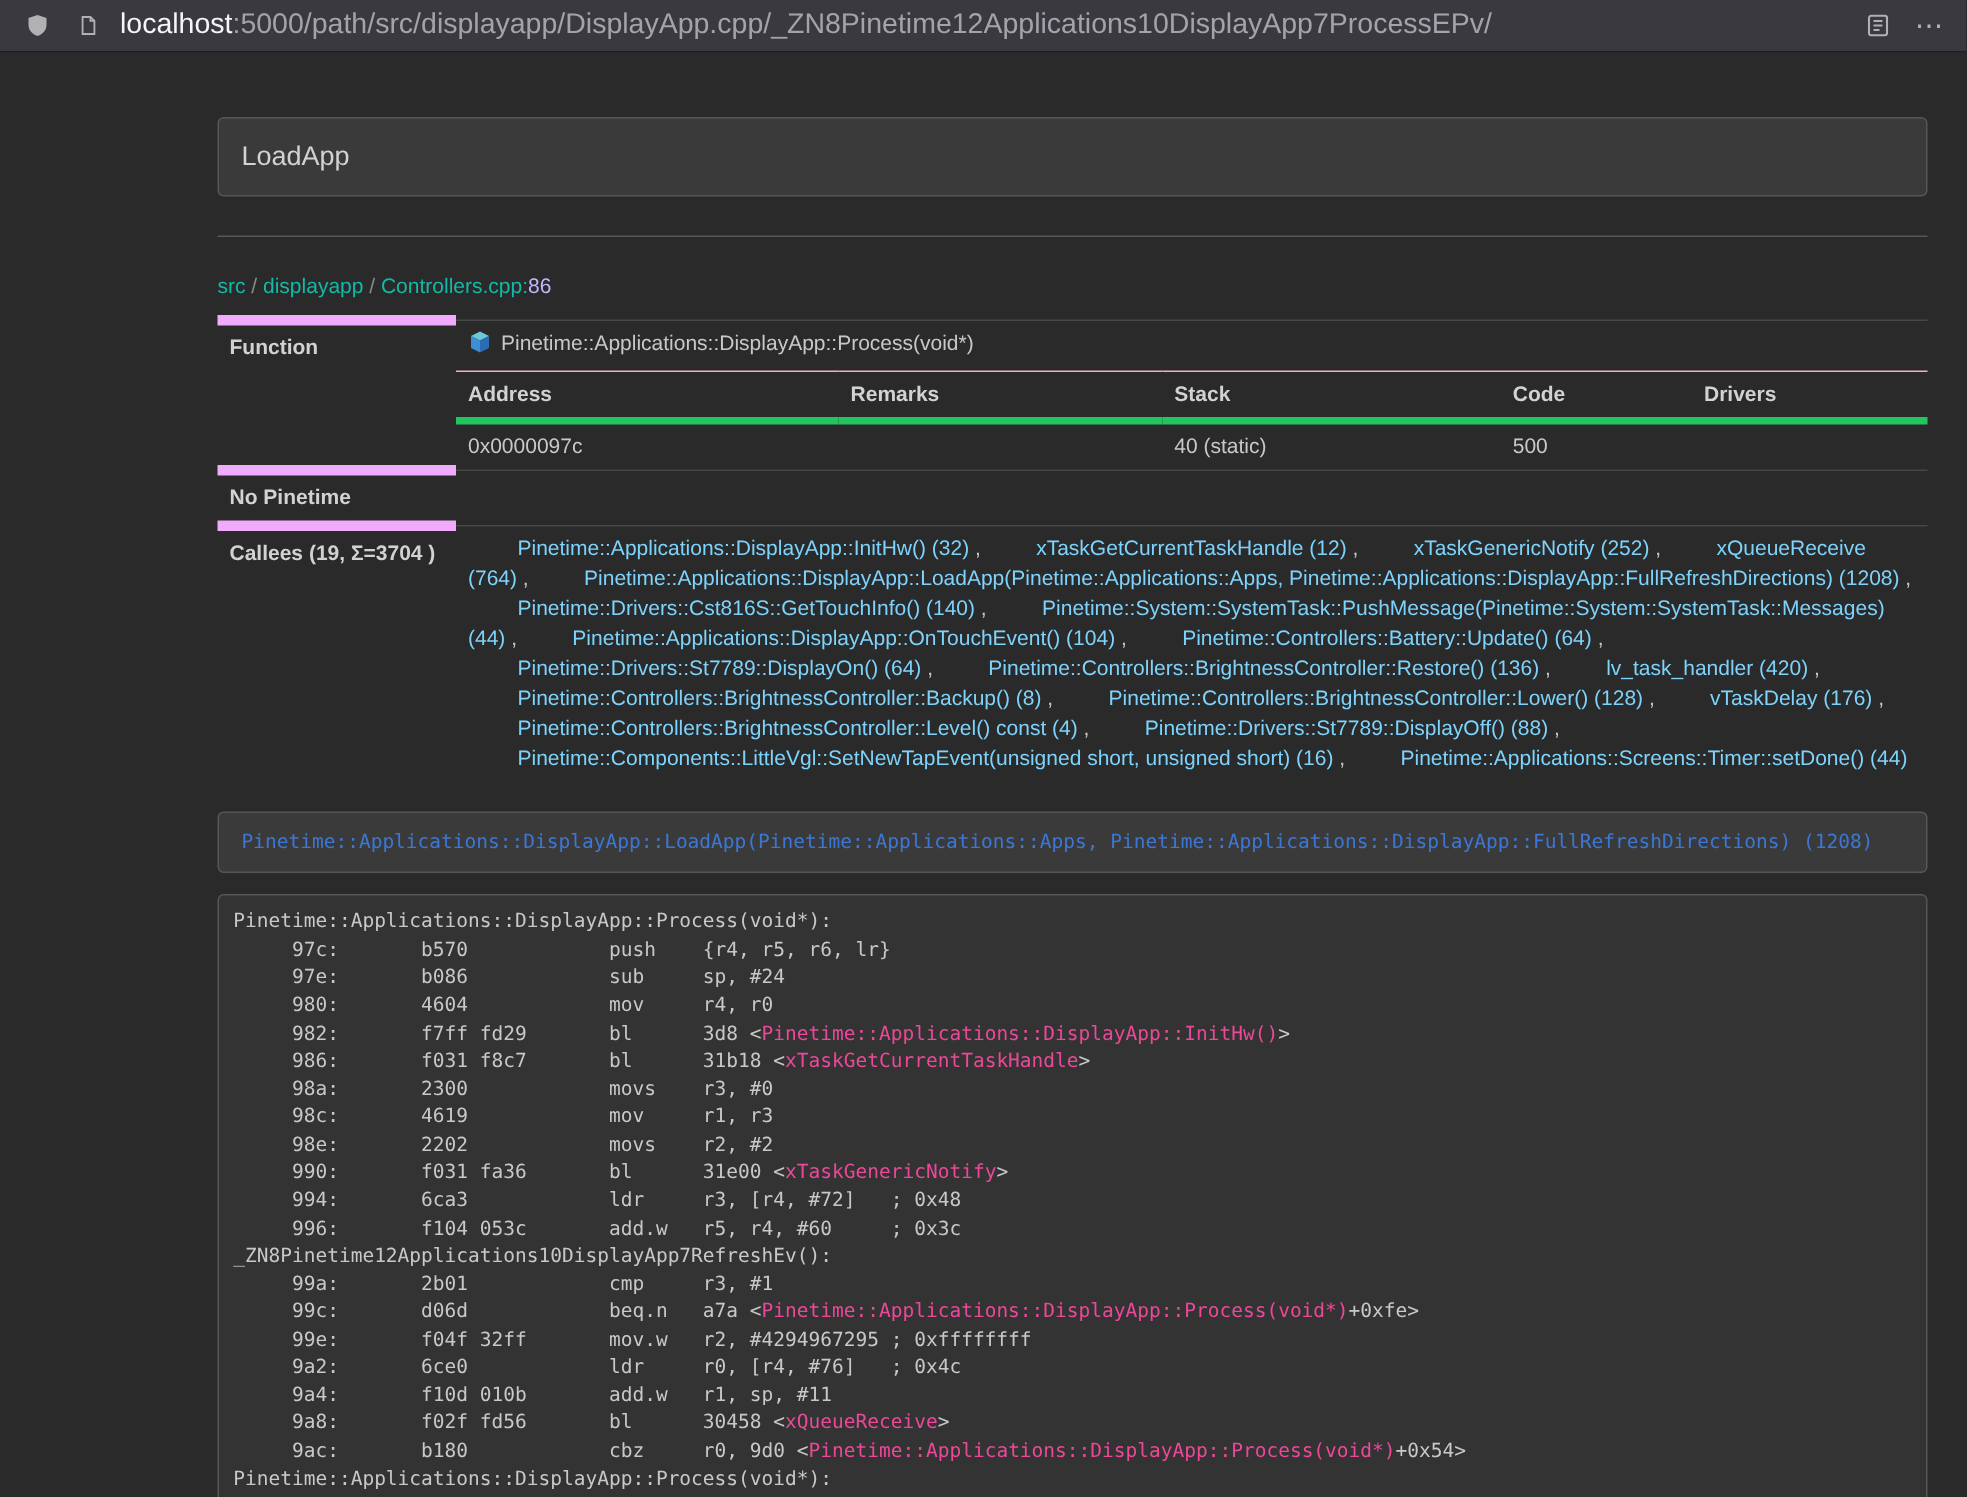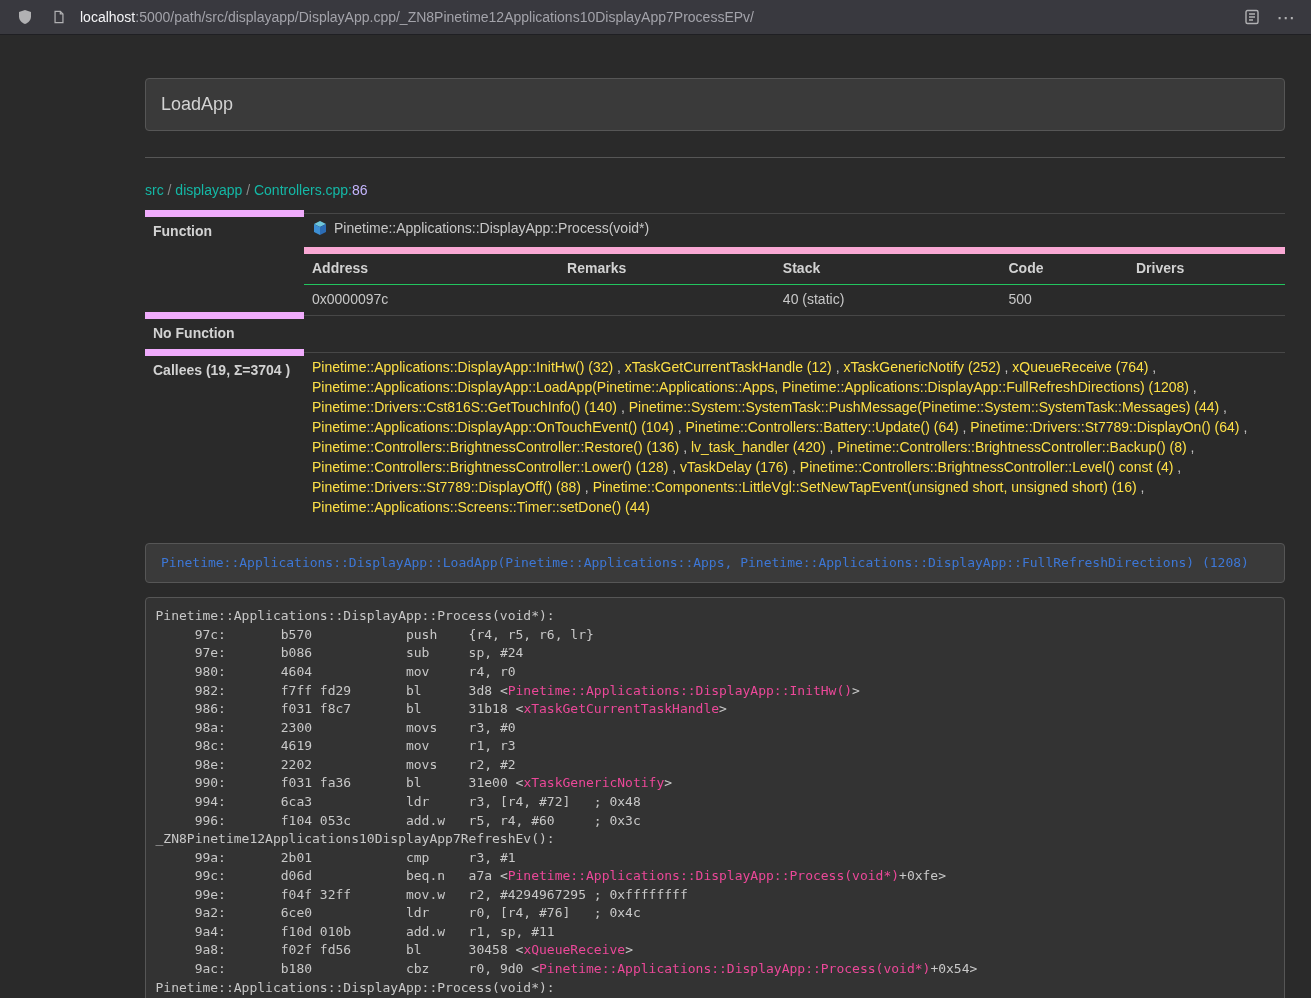--- a/index.html
+++ b/index.html
@@ -9,21 +9,21 @@
     background: #2a2a2a;
     font-family: "Liberation Sans", sans-serif;
     font-size: 14px; color: #c8c8c8;
   }
   
   .chrome {
     height: 35px; background: #39393f; border-bottom: 1px solid #1f1f23;
     display: flex; align-items: center; padding: 0 14px; gap: 12px;
   }
   .chrome-btn { display: flex; align-items: center; justify-content: center; width: 22px; height: 22px; flex: 0 0 auto; cursor: pointer; }
-  .urlbar { flex: 1; display: flex; align-items: center; gap: 10px; min-width: 0; font-size: 14px; }
+  .urlbar { flex: 1; display: flex; align-items: center; gap: 10px; min-width: 0; font-size: 19px; }
   .url-text { white-space: nowrap; overflow: hidden; }
   .url-host { color: #f5f5f7; }
   .url-rest { color: #a3a3aa; }
   .meatball { color: #b1b1b3; font-size: 19px; line-height: 1; font-family: "DejaVu Sans", sans-serif; }
   
   .content { width: 1140px; margin: 43px 26px 0 145px; }
   .panel { background: #3a3a3a; border: 1px solid #565656; border-radius: 4px; }
   .panel-heading { padding: 15px; }
   .app-title { font-size: 18px; color: #d2d2d2; }
   .panel.symbol .panel-heading { padding: 10px 15px; }
@@ -37,24 +37,24 @@
   table.outer { width: 100%; border-collapse: collapse; font-size: 14px; line-height: 1.42857; margin-bottom: 20px; }
   table.outer > tbody > tr > th.rowlabel {
     width: 159px; border-top: 7px solid #f0abfc; padding: 5px 8px;
     font-weight: 700; color: #d2d2d2; text-align: left; vertical-align: top;
   }
   table.outer > tbody > tr > td { border-top: 1px solid #474747; vertical-align: top; padding: 5px 8px; }
   table.outer > tbody > tr > td.fn-cell { padding: 0; }
   .fn-line { padding: 5px 8px; }
   .fn-icon { display: inline-block; vertical-align: -3px; margin-right: 6px; }
   table.inner { width: 100%; border-collapse: collapse; }
-  table.inner th { border-top: 7px solid #f9a8d4; padding: 5px 8px; font-weight: 700; color: #d2d2d2; text-align: left; }
-  table.inner td { border-top: 1px solid #22c55e; padding: 5px 8px; }
+  table.inner th { border-top: 1px solid #f9a8d4; padding: 5px 8px; font-weight: 700; color: #d2d2d2; text-align: left; }
+  table.inner td { border-top: 5px solid #22c55e; padding: 5px 8px; }
   .c1 { width: 26%; } .c2 { width: 22%; } .c3 { width: 23%; } .c4 { width: 13%; } .c5 { width: 16%; }
-  .callee-link { color: #fde047; text-decoration: none; }
+  .callee-link { color: #7dd3fc; text-decoration: none; margin-left: 33px; }
   
   pre.code {
     margin: 14px 0 0; background: #333333; border: 1px solid #565656; border-radius: 4px;
     padding: 9.5px;
     font-family: "DejaVu Sans Mono", monospace; font-size: 13px; line-height: 1.42857;
     color: #c8c8c8; white-space: pre; overflow: hidden;
     tab-size: 8; -moz-tab-size: 8;
   }
   .code-link { color: #ec4899; text-decoration: none; }
 </style>
@@ -125,21 +125,21 @@
                 <td></td>
                 <td>40 (static)</td>
                 <td>500</td>
                 <td></td>
               </tr>
             </tbody>
           </table>
         </td>
       </tr>
       <tr>
-        <th class="rowlabel">No Function</th>
+        <th class="rowlabel">No Pinetime</th>
         <td></td>
       </tr>
       <tr>
         <th class="rowlabel">Callees (19, Σ=3704 )</th>
         <td>
           <div><a href="#" class="callee-link">Pinetime::Applications::DisplayApp::InitHw() (32)</a> , <a href="#" class="callee-link">xTaskGetCurrentTaskHandle (12)</a> , <a href="#" class="callee-link">xTaskGenericNotify (252)</a> , <a href="#" class="callee-link">xQueueReceive (764)</a> , <a href="#" class="callee-link">Pinetime::Applications::DisplayApp::LoadApp(Pinetime::Applications::Apps, Pinetime::Applications::DisplayApp::FullRefreshDirections) (1208)</a> , <a href="#" class="callee-link">Pinetime::Drivers::Cst816S::GetTouchInfo() (140)</a> , <a href="#" class="callee-link">Pinetime::System::SystemTask::PushMessage(Pinetime::System::SystemTask::Messages) (44)</a> , <a href="#" class="callee-link">Pinetime::Applications::DisplayApp::OnTouchEvent() (104)</a> , <a href="#" class="callee-link">Pinetime::Controllers::Battery::Update() (64)</a> , <a href="#" class="callee-link">Pinetime::Drivers::St7789::DisplayOn() (64)</a> , <a href="#" class="callee-link">Pinetime::Controllers::BrightnessController::Restore() (136)</a> , <a href="#" class="callee-link">lv_task_handler (420)</a> , <a href="#" class="callee-link">Pinetime::Controllers::BrightnessController::Backup() (8)</a> , <a href="#" class="callee-link">Pinetime::Controllers::BrightnessController::Lower() (128)</a> , <a href="#" class="callee-link">vTaskDelay (176)</a> , <a href="#" class="callee-link">Pinetime::Controllers::BrightnessController::Level() const (4)</a> , <a href="#" class="callee-link">Pinetime::Drivers::St7789::DisplayOff() (88)</a> , <a href="#" class="callee-link">Pinetime::Components::LittleVgl::SetNewTapEvent(unsigned short, unsigned short) (16)</a> , <a href="#" class="callee-link">Pinetime::Applications::Screens::Timer::setDone() (44)</a></div>
         </td>
       </tr>
     </tbody>
   </table>

